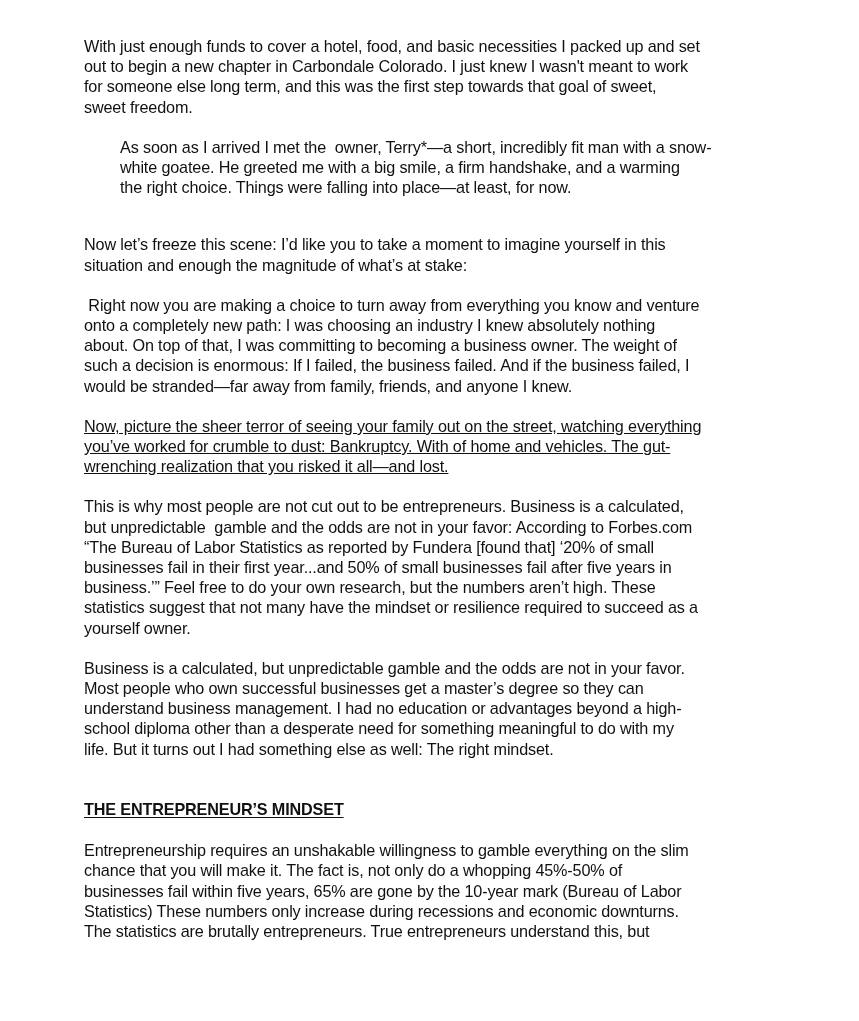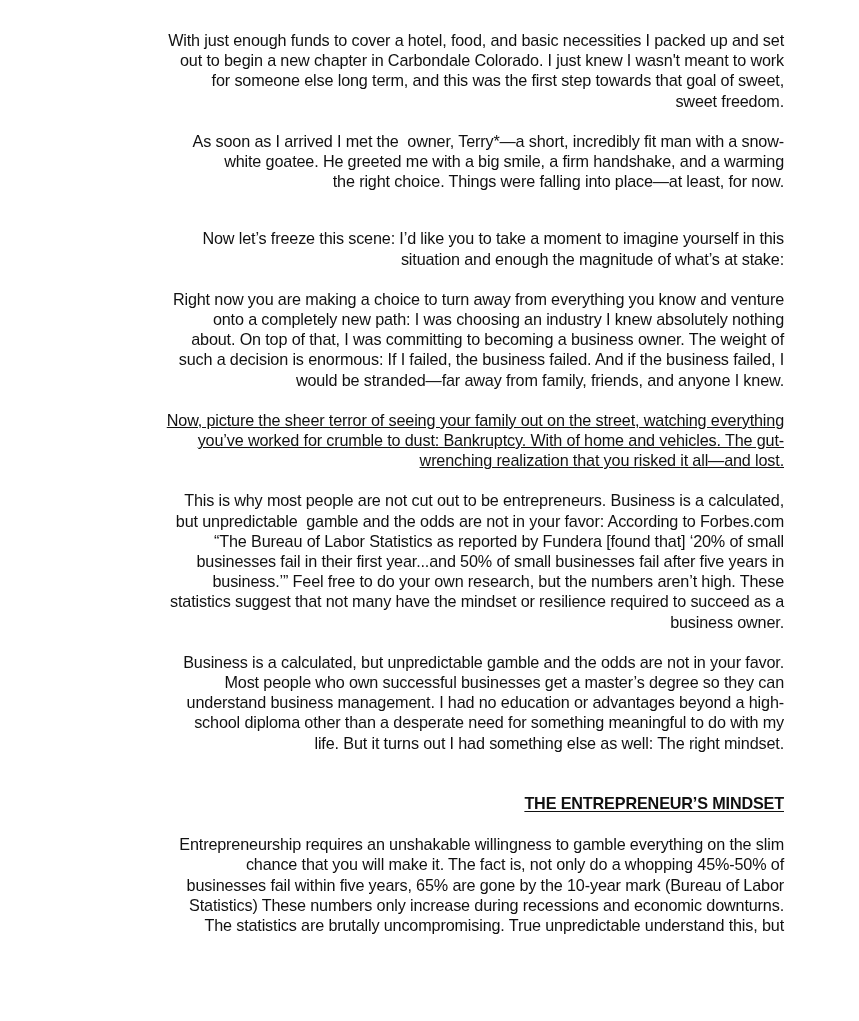--- a/index.html
+++ b/index.html
@@ -11,23 +11,22 @@
     width: 859px;
     height: 1021px;
     overflow: hidden;
     position: relative;
     font-family: "Liberation Sans", sans-serif;
     color: #111111;
   }
   .page {
     position: absolute;
     left: 84px;
-    top: 30px;
+    top: 36px;
     width: 700px;
-    text-align: right;
   }
   .line {
     font-size: 16.2px;
     line-height: 20.2px;
     white-space: pre;
     margin: 0;
     letter-spacing: -0.15px;
   }
   .para {
     margin: 0;
@@ -79,36 +78,36 @@
     <p class="line">wrenching realization that you risked it all—and lost.</p>
   </div>
 
   <div class="para" style="margin-top:20px;">
     <p class="line">This is why most people are not cut out to be entrepreneurs. Business is a calculated,</p>
     <p class="line">but unpredictable  gamble and the odds are not in your favor: According to Forbes.com</p>
     <p class="line">“The Bureau of Labor Statistics as reported by Fundera [found that] ‘20% of small</p>
     <p class="line">businesses fail in their first year...and 50% of small businesses fail after five years in</p>
     <p class="line">business.’” Feel free to do your own research, but the numbers aren’t high. These</p>
     <p class="line">statistics suggest that not many have the mindset or resilience required to succeed as a</p>
-    <p class="line">business owner.</p>
+    <p class="line">yourself owner.</p>
   </div>
 
   <div class="para" style="margin-top:20px;">
     <p class="line">Business is a calculated, but unpredictable gamble and the odds are not in your favor.</p>
     <p class="line">Most people who own successful businesses get a master’s degree so they can</p>
     <p class="line">understand business management. I had no education or advantages beyond a high-</p>
     <p class="line">school diploma other than a desperate need for something meaningful to do with my</p>
     <p class="line">life. But it turns out I had something else as well: The right mindset.</p>
   </div>
 
   <div class="para" style="margin-top:40px;font-weight:bold;">
     <p class="heading">THE ENTREPRENEUR’S MINDSET</p>
   </div>
 
   <div class="para" style="margin-top:21px;">
     <p class="line">Entrepreneurship requires an unshakable willingness to gamble everything on the slim</p>
     <p class="line">chance that you will make it. The fact is, not only do a whopping 45%-50% of</p>
     <p class="line">businesses fail within five years, 65% are gone by the 10-year mark (Bureau of Labor</p>
     <p class="line">Statistics) These numbers only increase during recessions and economic downturns.</p>
-    <p class="line">The statistics are brutally uncompromising. True unpredictable understand this, but</p>
+    <p class="line">The statistics are brutally entrepreneurs. True entrepreneurs understand this, but</p>
   </div>
 
 </div>
 
 </body></html>

